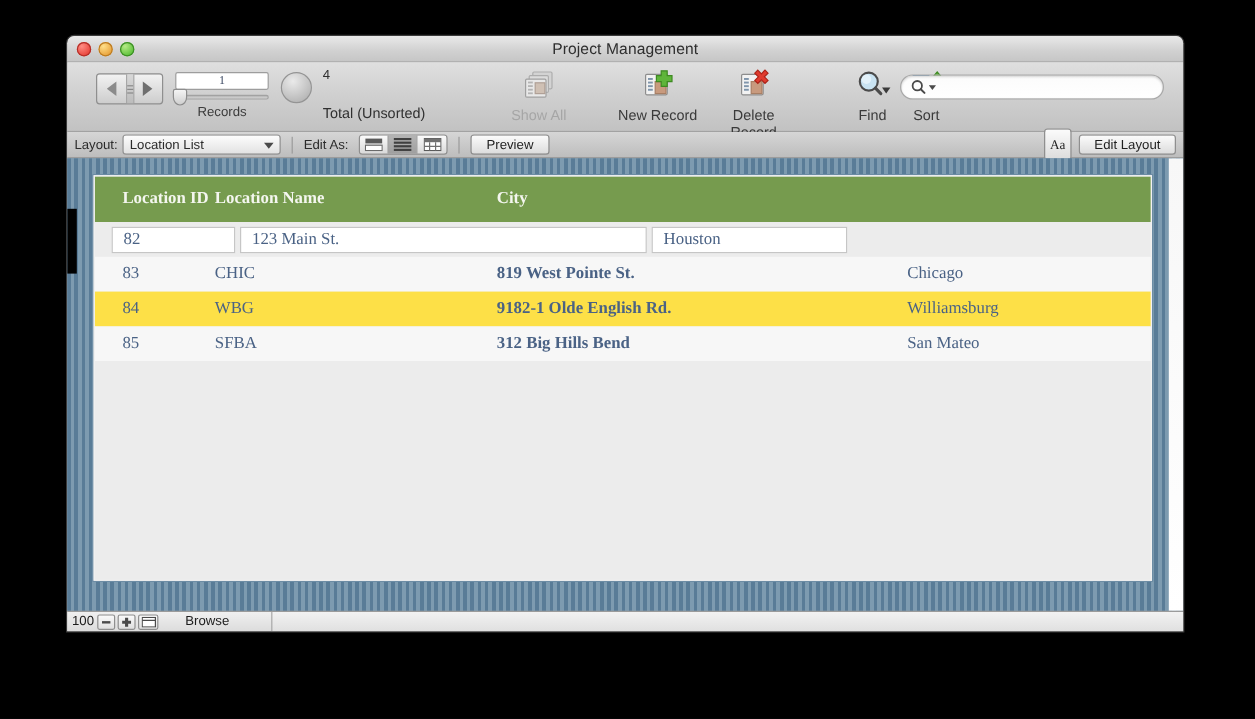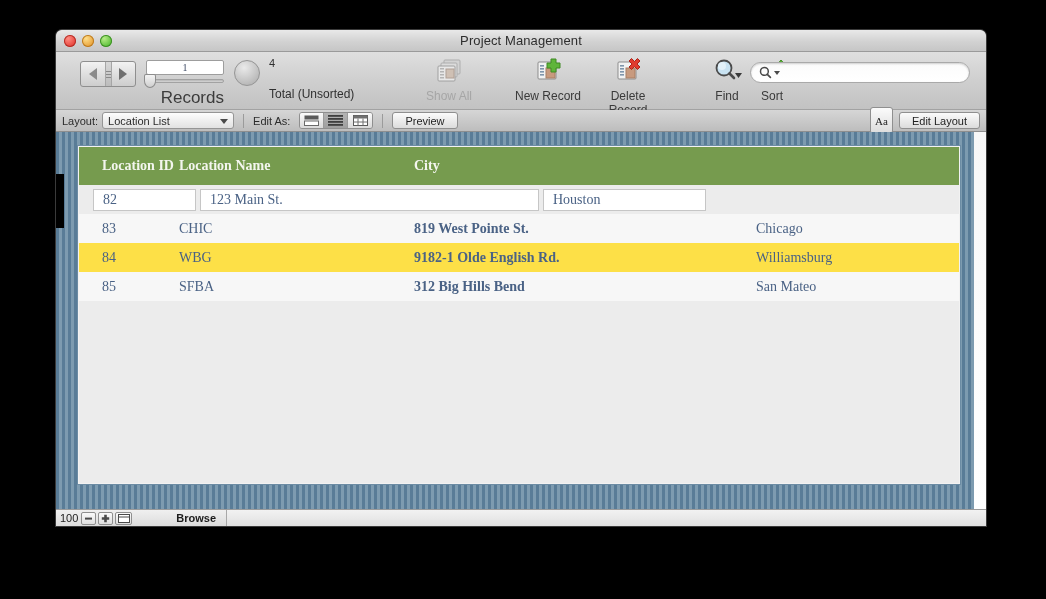--- a/index.html
+++ b/index.html
@@ -88,21 +88,21 @@
   }
   #rec-thumb {
     position: absolute; left: 88px; top: 22px;
     width: 12px; height: 14px;
     background: linear-gradient(to bottom,#f4f4f4,#cfcfcf);
     border: 1px solid #8d8d8d;
     border-radius: 2px 2px 50% 50%;
   }
   #rec-label {
     position: absolute; left: 90px; top: 36px; width: 78px;
-    text-align: right; font-size: 17px; color: #3c3c3c;
+    text-align: center; font-size: 11px; color: #3c3c3c;
   }
 
   #pie-knob {
     position: absolute; left: 178px; top: 8px;
     width: 26px; height: 26px; border-radius: 50%;
     background: radial-gradient(circle at 38% 28%, #eaeaea, #b9b9b9 75%);
     border: 1px solid #949494;
   }
   #total-count { position: absolute; left: 213px; top: 5px; font-size: 11px; color: #303030; }
   #total-label { position: absolute; left: 213px; top: 19px; font-size: 12px; color: #303030; margin-top: 16px; }
@@ -269,21 +269,21 @@
     font-size: 11px; color: #1c1c1c;
   }
   #zoom-val { padding: 0 3px 0 4px; font-family:"Liberation Sans",sans-serif; }
   .zbtn {
     width: 15px; height: 13px;
     border: 1px solid #8f8f8f; border-radius: 2px;
     background: linear-gradient(to bottom,#fafafa,#dfdfdf);
     display:flex; align-items:center; justify-content:center;
     margin-right: 2px;
   }
-  #mode-label { margin-left: 42px; font-weight: bold; }
+  #mode-label { margin-left: 20px; }
   #status-right {
     position: absolute; right: 0; top: 0;
     height: 100%; width: 760px;
     background: linear-gradient(to bottom,#f2f2f2,#e0e0e0);
     border-left: 1px solid #a8a8a8;
   }
 </style>
 </head>
 <body>
 

